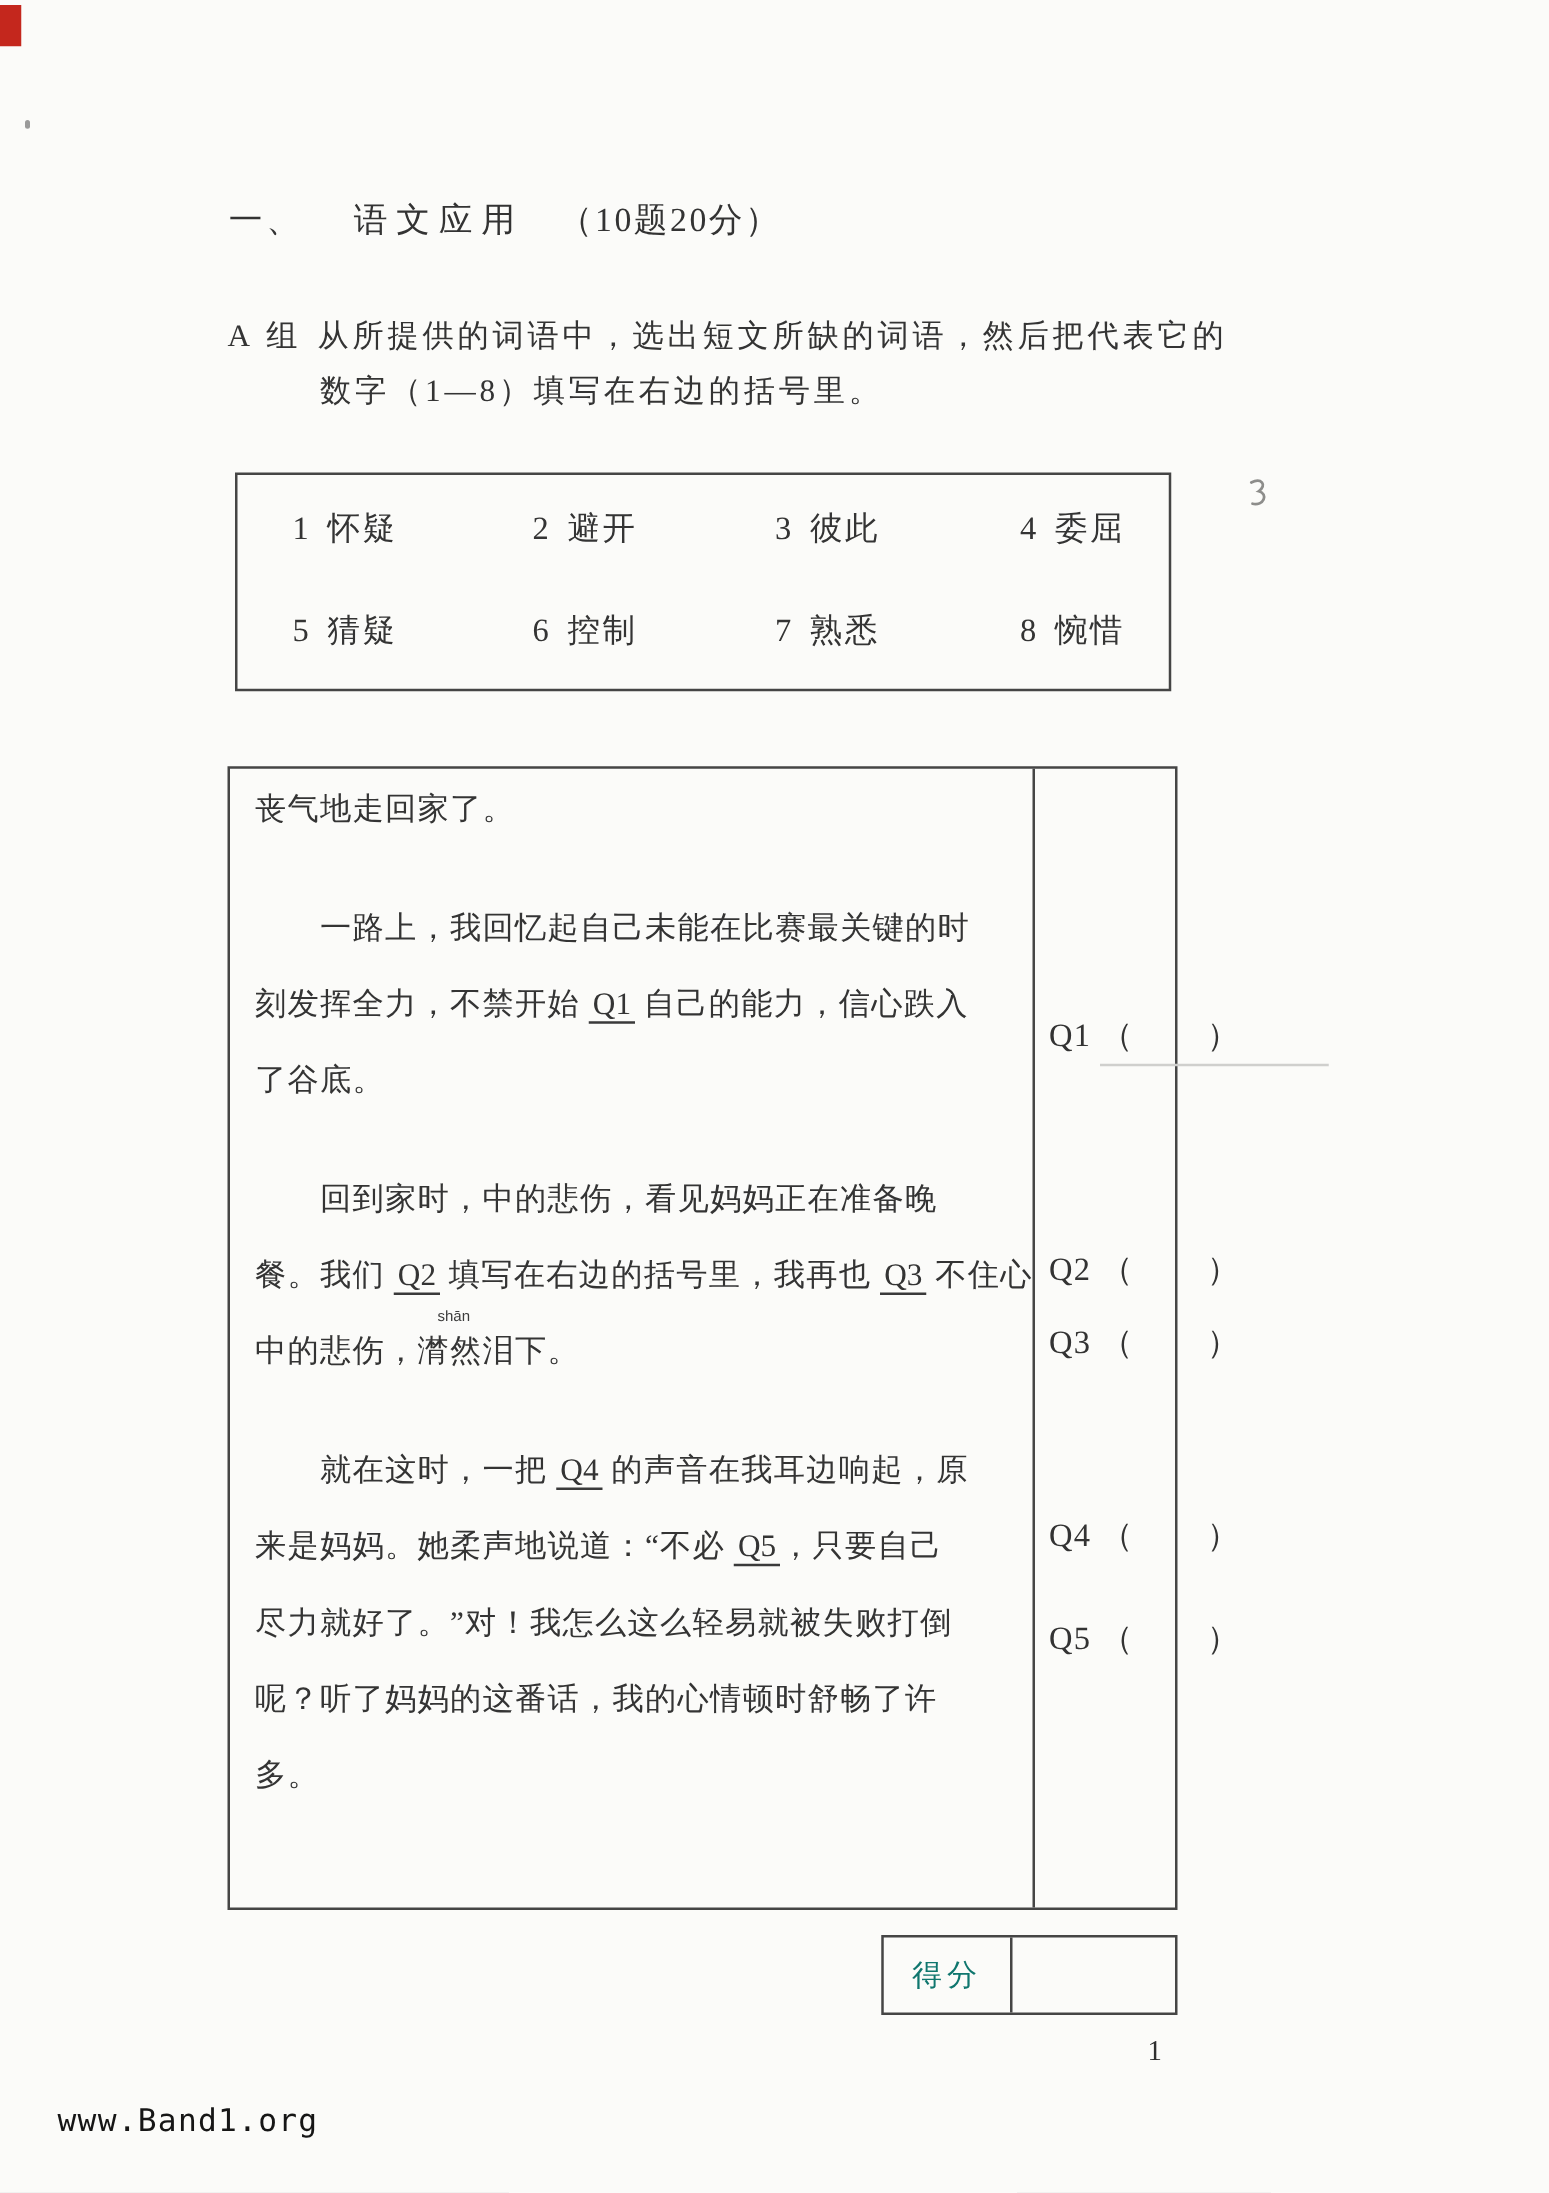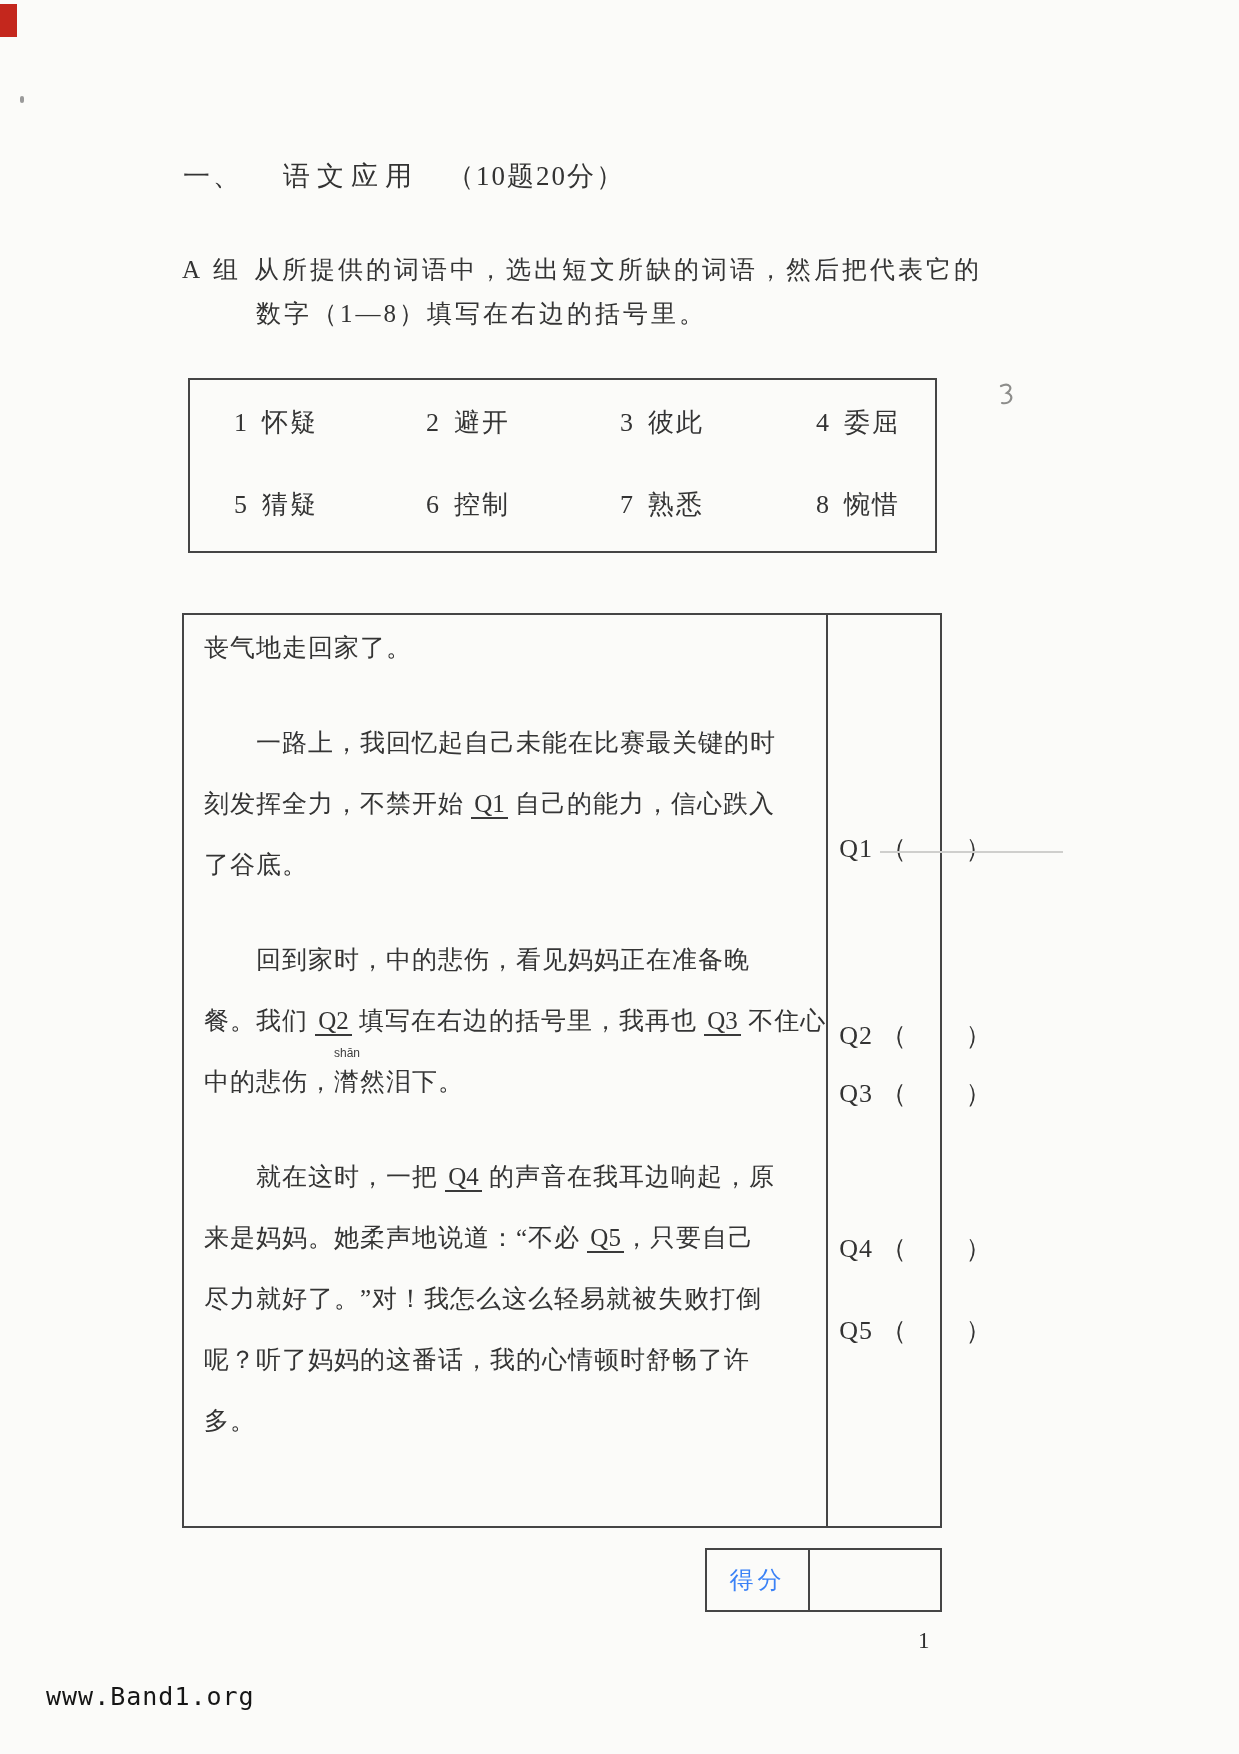--- a/index.html
+++ b/index.html
@@ -48,39 +48,39 @@
   }
   .para { margin:0 0 34px 0; }
   .pline { height:61px; line-height:61px; white-space:pre; }
   .pline.indent { padding-left:52px; }
   .blank {
     border-bottom:2px solid #3a3a3a; padding:0 3px;
     font-family:"Liberation Serif", serif; letter-spacing:0;
   }
   .rubyc { position:relative; display:inline-block; }
   .rubyc .rt {
-    position:absolute; top:-4px; left:0; width:100%; text-align:center;
+    position:absolute; top:-4px; left:16px; width:100%; text-align:center;
     font-style:normal; font-size:12px; line-height:12px; letter-spacing:0;
     color:#3c3c3c; font-family:"Liberation Sans", sans-serif;
   }
-  .answers-col { position:relative; flex:1 1 auto; font-size:26px; color:#333;margin-top:20px; }
+  .answers-col { position:relative; flex:1 1 auto; font-size:26px; color:#333; }
   .ans { position:absolute; left:11px; white-space:nowrap; letter-spacing:1px; }
   .ans .gapsp { display:inline-block; width:58px; }
   .a1 { top:196px; } .a2 { top:383px; } .a3 { top:441px; }
   .a4 { top:596px; } .a5 { top:678px; }
 
   
   .score-box {
     position:absolute; left:705px; top:1548px; width:237px; height:64px;
     border:2px solid #454545; box-sizing:border-box; display:flex; background:#fbfbf9;
   }
   .score-label {
     flex:0 0 103px; border-right:2px solid #454545; box-sizing:border-box;
     display:flex; align-items:center; justify-content:center;
-    font-size:24px; letter-spacing:4px; color:#3b82f6;
+    font-size:24px; letter-spacing:4px; color:#0f766e;
   }
   .score-cell { flex:1 1 auto; }
 
   
   .page-num { position:absolute; left:918px; top:1628px; font-size:23px; color:#2f2f2f; }
   .watermark {
     position:absolute; left:46px; top:1682px; font-size:25px; color:#161616;
     font-family:"DejaVu Sans Mono", monospace; letter-spacing:1px;
   }
 </style>

